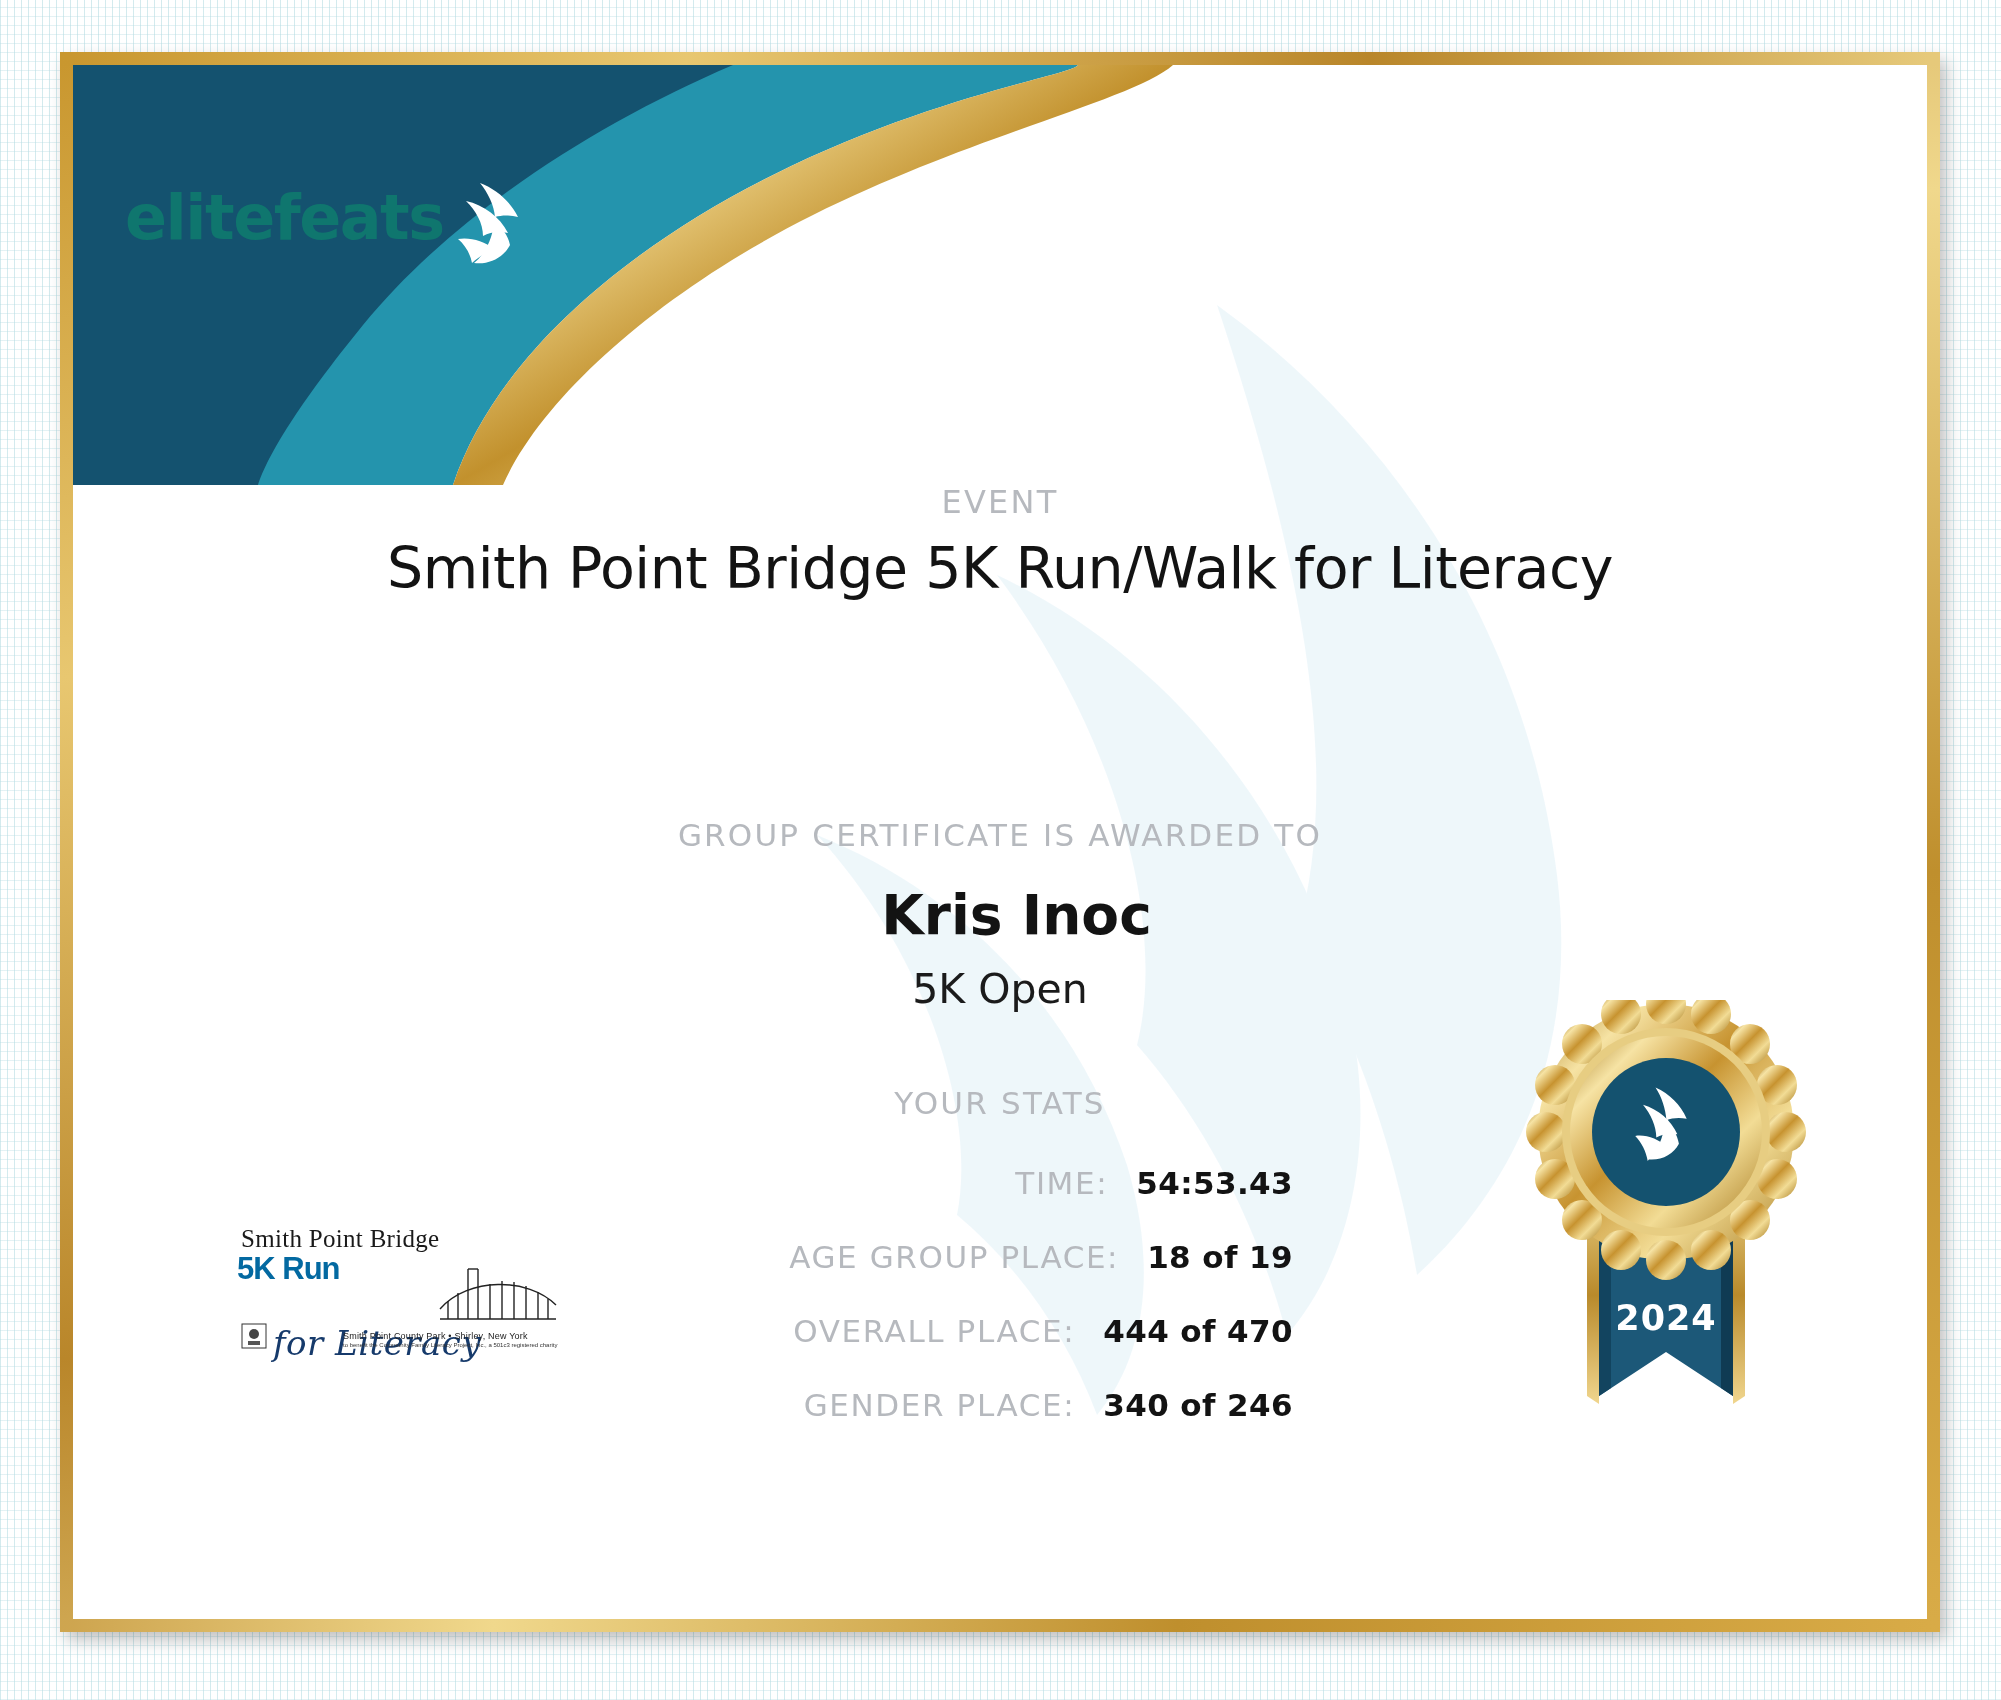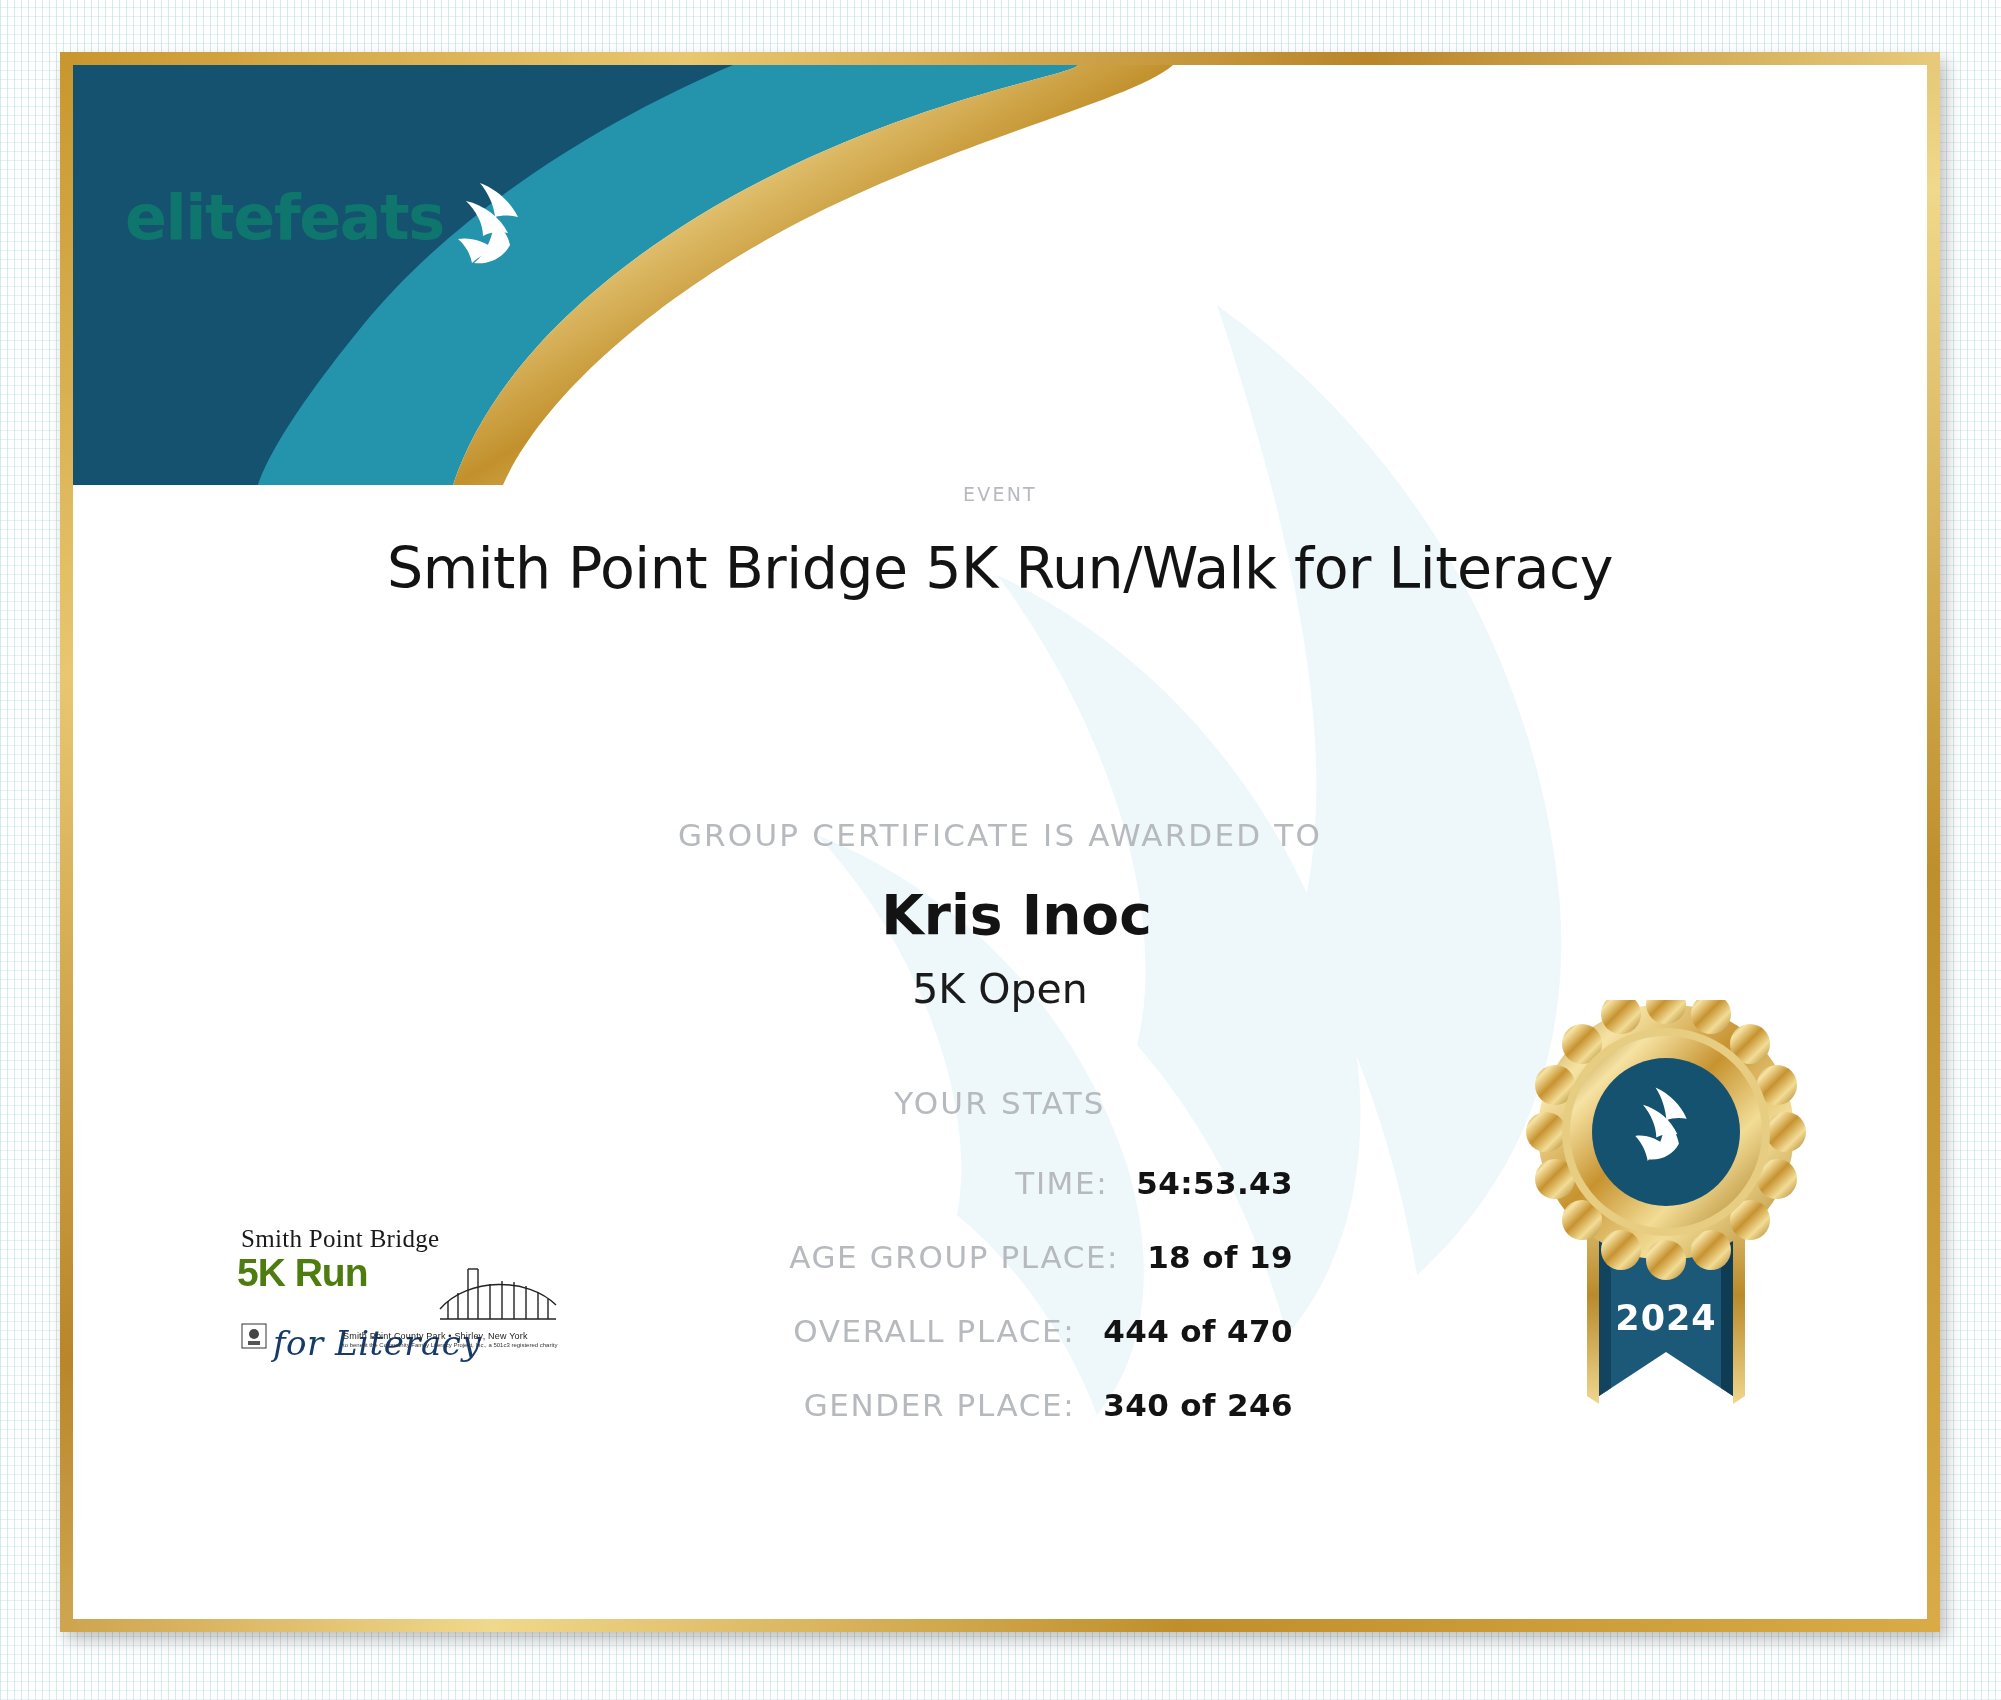--- a/index.html
+++ b/index.html
@@ -94,21 +94,21 @@
     color: #b6b9be;
     letter-spacing: 2.2px;
     text-align: center;
     font-family: "DejaVu Sans", sans-serif;
   }
 
   .event-label {
     position: absolute;
     left: 0; right: 0;
     top: 418px;
-    font-size: 19px;
+    font-size: 32px;
     font-weight: normal;
   }
 
   .event-name {
     position: absolute;
     left: 180px;
     right: 180px;
     top: 470px;
     text-align: center;
     font-size: 57px;
@@ -193,21 +193,21 @@
     height: 130px;
   }
   .rl-line1 {
     position: absolute; left: 18px; top: 2px;
     font-family: "Liberation Serif", serif;
     font-size: 25px; color: #1a1a1a; letter-spacing: 0.3px;
   }
   .rl-line2 {
     position: absolute; left: 14px; top: 28px;
     font-family: "Liberation Sans", sans-serif;
-    font-size: 39px; font-weight: bold; color: #4d7c0f; letter-spacing: -1px;
+    font-size: 31px; font-weight: bold; color: #0369a1; letter-spacing: -1px;
   }
   .rl-script {
     position: absolute; left: 50px; top: 72px;
     font-family: "DejaVu Serif", serif;
     font-style: italic;
     font-size: 34px; color: #163a6b; letter-spacing: 0.5px; margin-top: 28px;
   }
   .rl-sub {
     position: absolute; left: 120px; top: 108px;
     font-size: 9px; color: #222; letter-spacing: 0.2px;

